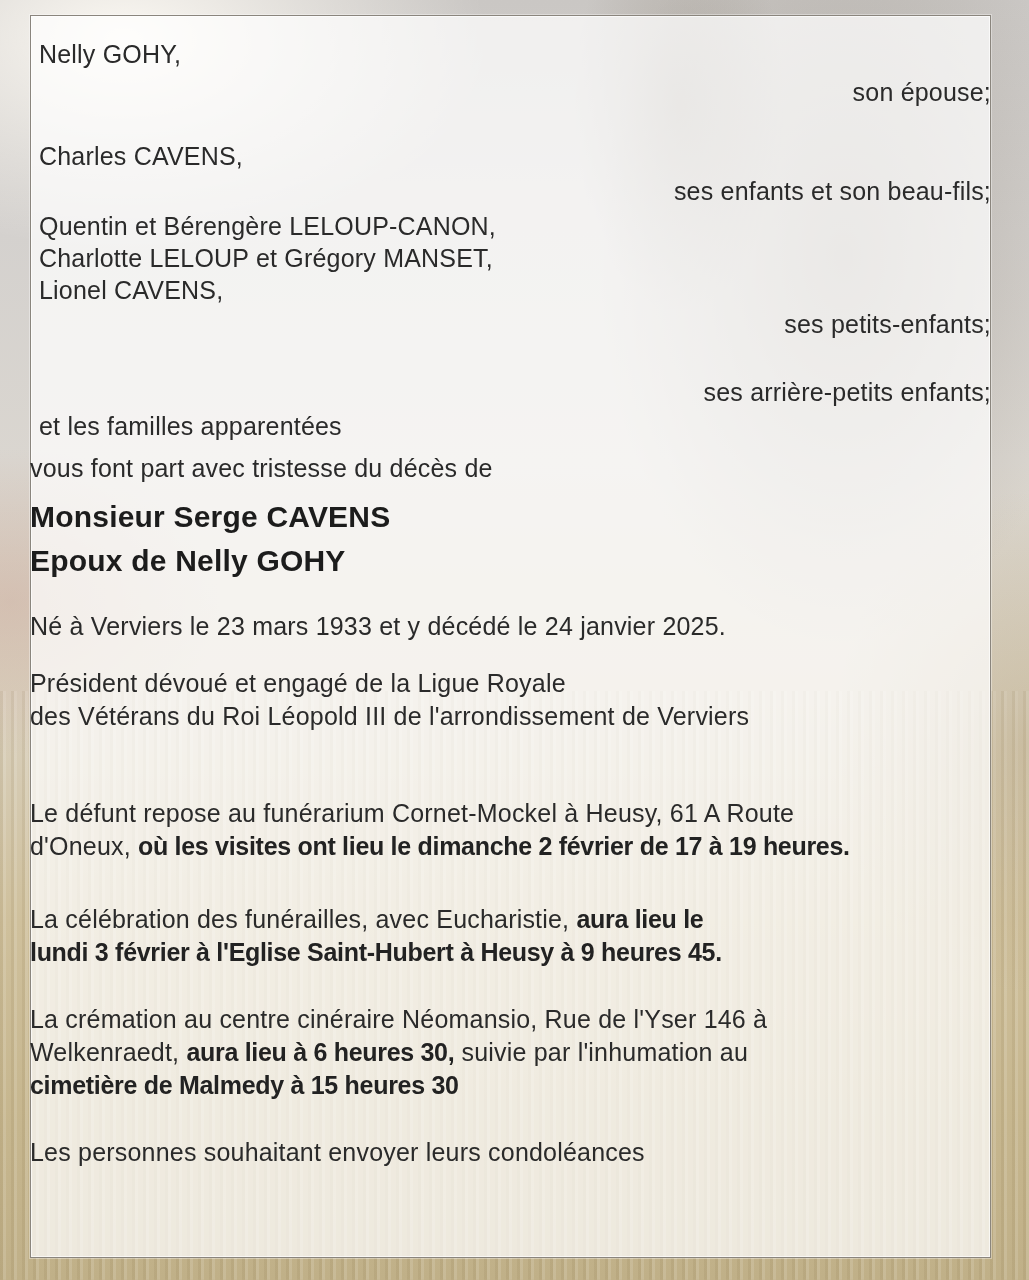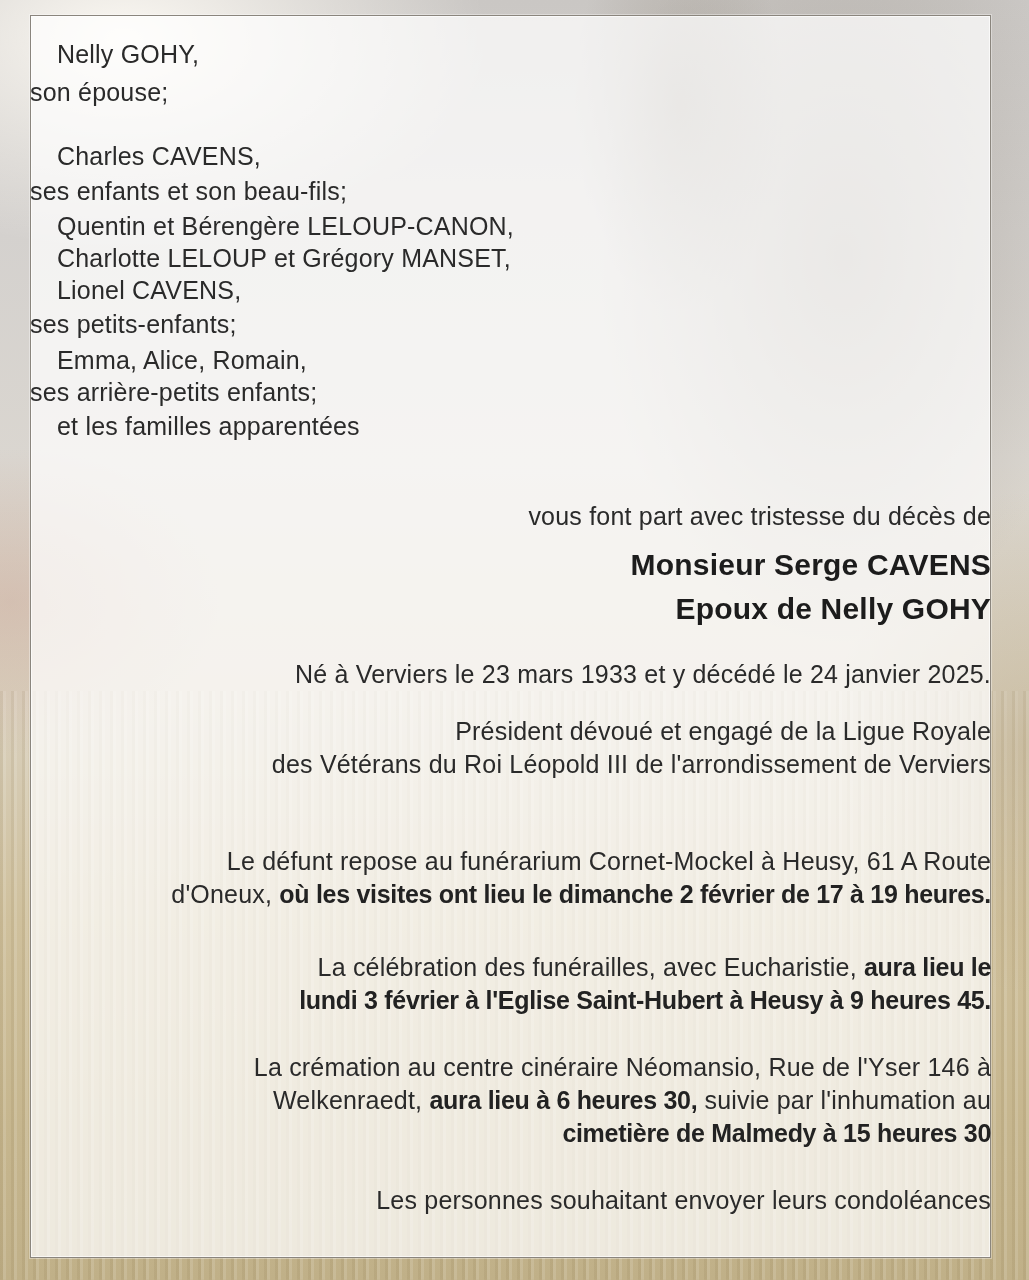--- a/index.html
+++ b/index.html
@@ -31,23 +31,23 @@
   }
   .line {
     position: absolute;
     left: 30px; right: 38px;
     font-size: 25px;
     line-height: 32px;
     letter-spacing: 0.2px;
     white-space: pre;
     color: #2a2a2a;
   }
-  .l { text-align: left; padding-left: 27px; }
-  .r { padding-right: 11px; }
-  .c { text-align: right; margin-top: 48px; }
+  .l { text-align: left; padding-left: 9px; }
+  .r { text-align: right; padding-right: 0; }
+  .c { text-align: left; }
   .b, .line .b { font-weight: 700; letter-spacing: -0.3px; color: #222222; }
   .title {
     font-size: 30px;
     line-height: 40px;
     font-weight: 700;
     letter-spacing: 0.2px;
     color: #1c1c1c;
   }
 </style>
 </head>
@@ -60,21 +60,20 @@
   <div class="line r" style="top:76px">son épouse;</div>
 
   <div class="line l" style="top:140px">Charles CAVENS,</div>
   <div class="line r" style="top:175px">ses enfants et son beau-fils;</div>
 
   <div class="line l" style="top:210px">Quentin et Bérengère LELOUP-CANON,</div>
   <div class="line l" style="top:242px">Charlotte LELOUP et Grégory MANSET,</div>
   <div class="line l" style="top:274px">Lionel CAVENS,</div>
   <div class="line r" style="top:308px">ses petits-enfants;</div>
 
-  <div class="line l" style="top:344px">Emma, Alice, Romain,</div>
   <div class="line l" style="top:410px">et les familles apparentées</div>
 
   <div class="line r" style="top:376px">ses arrière-petits enfants;</div>
 
   <div class="line c" style="top:452px">vous font part avec tristesse du décès de</div>
 
   <div class="line c title" style="top:497px">Monsieur Serge CAVENS</div>
   <div class="line c title" style="top:541px">Epoux de Nelly GOHY</div>
 
   <div class="line c" style="top:610px">Né à Verviers le 23 mars 1933 et y décédé le 24 janvier 2025.</div>

